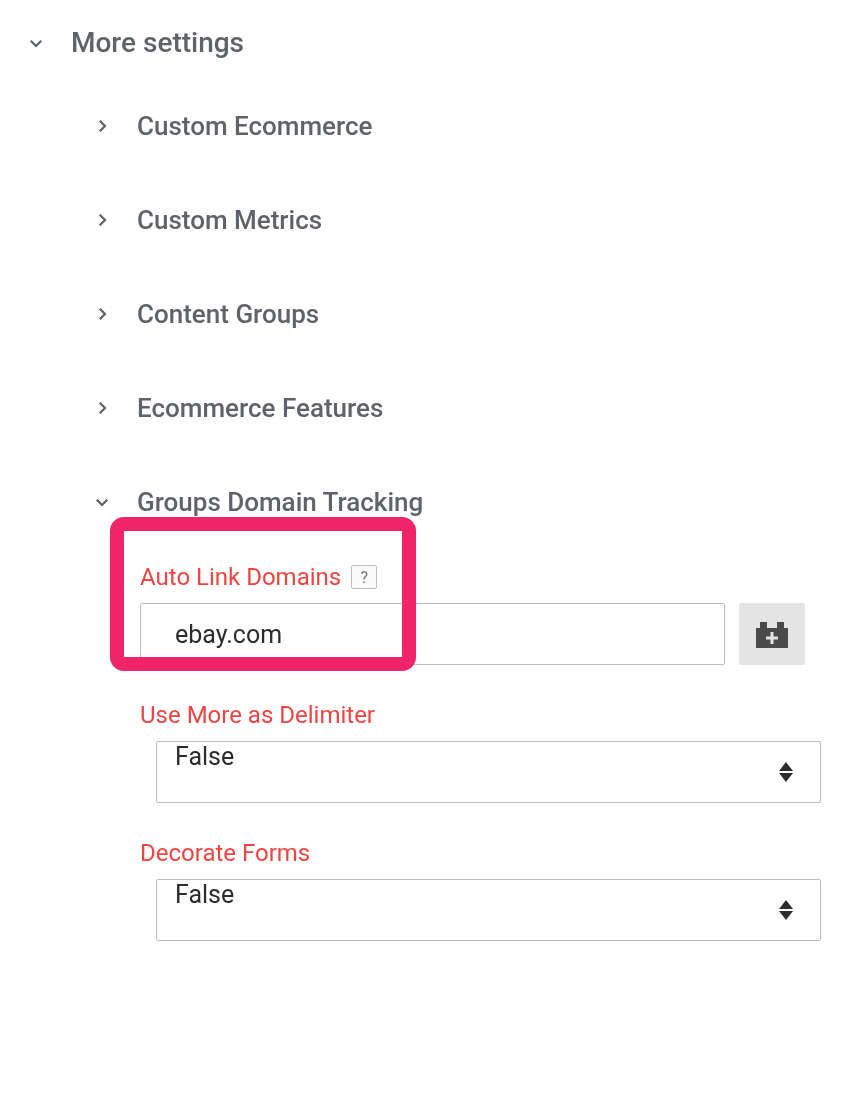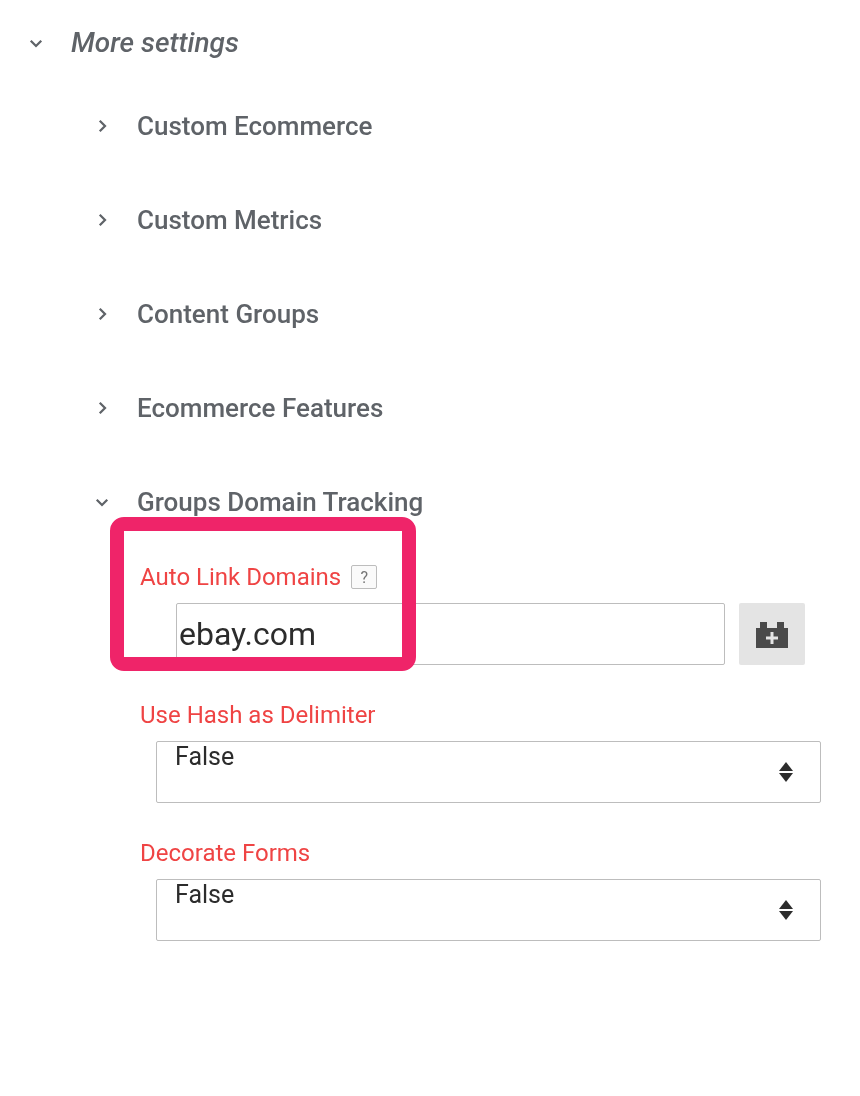--- a/index.html
+++ b/index.html
@@ -13,21 +13,20 @@
       width: 860px;
       height: 1096px;
       color: #3c4043;
       padding: 20px 25px;
     }
     .section {
       display: flex;
       align-items: center;
       gap: 24px;
       margin-bottom: 6px;
-      font-style: italic;
     }
     .top-section {
       margin-bottom: 20px;
       margin-top: 6px;
     }
     .top-section .heading {
       font-size: 28px;
       font-weight: 500;
       color: #5f6368;
     }
@@ -95,26 +94,25 @@
     .input-row {
       display: flex;
       align-items: stretch;
       gap: 14px;
     }
     .text-input {
       flex: 1;
       height: 62px;
       border: 1px solid #bdbdbd;
       border-radius: 2px;
-      padding: 0 2px;
-      font-size: 32px;
+      padding: 0 34px;
+      font-size: 25px;
       color: #2c2c2c;
       font-family: inherit;
       outline: none;
-      margin-left: 36px;
     }
     .text-input-highlighted-wrap {
       position: relative;
     }
     .highlight-box {
       position: absolute;
       top: -46px;
       left: -30px;
       width: 306px;
       height: 154px;
@@ -263,21 +261,21 @@
           <rect x="22" y="2" width="7" height="7" fill="#4a4a4a"></rect>
           <rect x="15.5" y="12" width="3" height="12" fill="#e4e4e4"></rect>
           <rect x="11" y="16.5" width="12" height="3" fill="#e4e4e4"></rect>
         </svg>
       </button>
     </div>
   </div>
 
   <div class="field-block">
     <div class="field-label-row">
-      <span class="field-label">Use Hash as Delimiter</span>
+      <span class="field-label">Use More as Delimiter</span>
     </div>
     <div class="select-wrap">
       <div class="select-input">False</div>
       <div class="select-arrows">
         <div class="tri up"></div>
         <div class="tri down"></div>
       </div>
     </div>
   </div>
 

